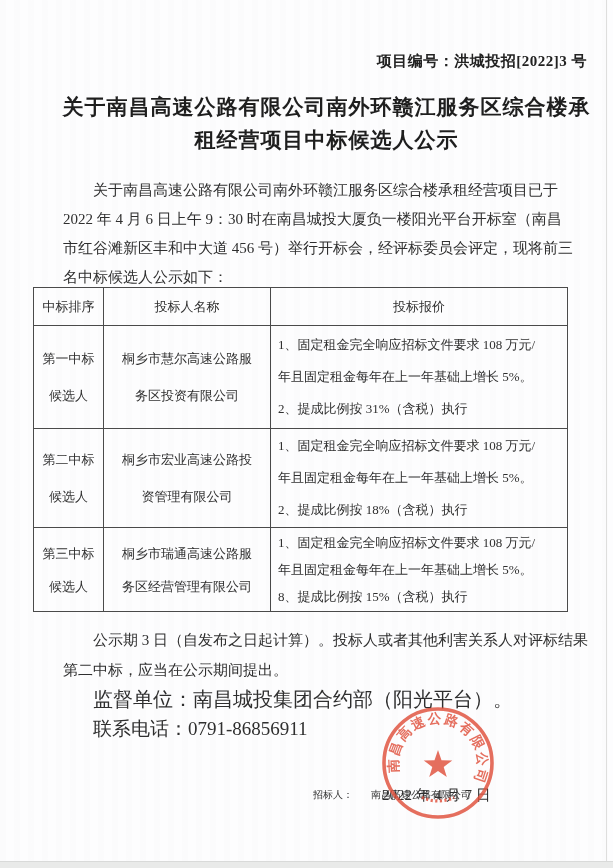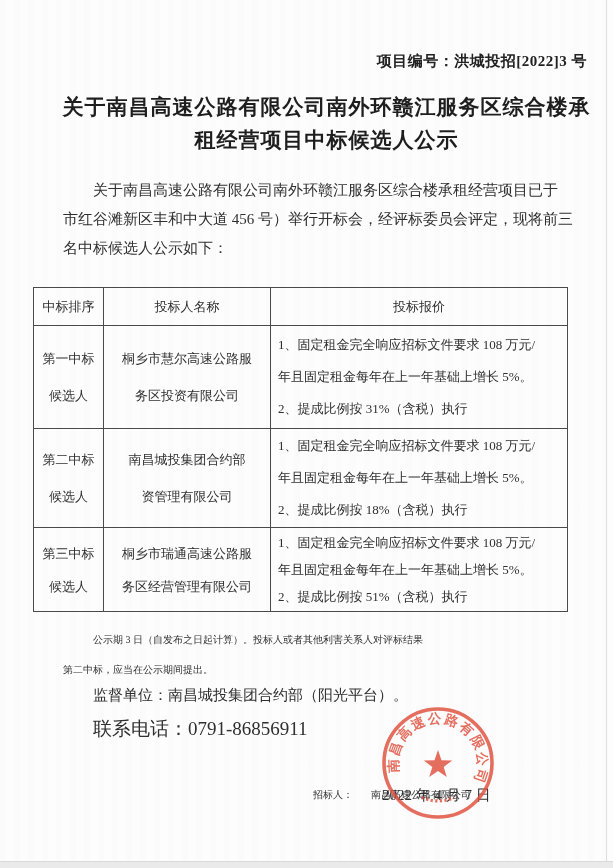--- a/index.html
+++ b/index.html
@@ -52,25 +52,25 @@
   .bid-table tbody tr.r1{height:103px;}
   .bid-table tbody tr.r2{height:77px;}
   .bid-table tbody tr.r3{height:84px;}
   .cell-center{text-align:center;line-height:37px;}
   tr.r3 .cell-center{line-height:33px;}
   td.bid{padding:1px 2px 1px 7px;line-height:32px;}
   tr.r3 td.bid{line-height:27px;}
   td.bid .line{white-space:nowrap;}
   .notice{
     position:absolute;top:625px;left:63px;width:503px;
-    font-size:10px;line-height:30px;color:#2f2f2f;
+    font-size:15px;line-height:30px;color:#2f2f2f;
   }
   .supervisor{
     position:absolute;top:686px;left:93px;
-    font-size:15px;color:#2f2f2f;white-space:nowrap;
+    font-size:20px;color:#2f2f2f;white-space:nowrap;
   }
   .phone{
     position:absolute;top:716px;left:93px;
     font-size:19px;color:#2f2f2f;white-space:nowrap;
   }
   .sig{
     position:absolute;top:788px;left:313px;
     font-size:10px;color:#2f2f2f;white-space:nowrap;
   }
   .sig .company{margin-left:18px;}
@@ -96,20 +96,21 @@
 
   <div class="project-no">项目编号：洪城投招[2022]3 号</div>
 
   <div class="title">
     <div>关于南昌高速公路有限公司南外环赣江服务区综合楼承</div>
     <div>租经营项目中标候选人公示</div>
   </div>
 
   <div class="intro">
     <div class="line indent">关于南昌高速公路有限公司南外环赣江服务区综合楼承租经营项目已于</div>
+    <div class="line">2022 年 4 月 6 日上午 9：30 时在南昌城投大厦负一楼阳光平台开标室（南昌</div>
     <div class="line">市红谷滩新区丰和中大道 456 号）举行开标会，经评标委员会评定，现将前三</div>
     <div class="line">名中标候选人公示如下：</div>
   </div>
 
   <table class="bid-table">
     <colgroup>
       <col style="width:70px">
       <col style="width:167px">
       <col style="width:297px">
     </colgroup>
@@ -135,42 +136,42 @@
           <div class="line">年且固定租金每年在上一年基础上增长 5%。</div>
           <div class="line">2、提成比例按 31%（含税）执行</div>
         </td>
       </tr>
       <tr class="r2">
         <td class="cell-center">
           <div>第二中标</div>
           <div>候选人</div>
         </td>
         <td class="cell-center">
-          <div>南昌城投集团合约部</div>
+          <div>桐乡市宏业高速公路投</div>
           <div>资管理有限公司</div>
         </td>
         <td class="bid">
           <div class="line">1、固定租金完全响应招标文件要求 108 万元/</div>
           <div class="line">年且固定租金每年在上一年基础上增长 5%。</div>
           <div class="line">2、提成比例按 18%（含税）执行</div>
         </td>
       </tr>
       <tr class="r3">
         <td class="cell-center">
           <div>第三中标</div>
           <div>候选人</div>
         </td>
         <td class="cell-center">
           <div>桐乡市瑞通高速公路服</div>
           <div>务区经营管理有限公司</div>
         </td>
         <td class="bid">
           <div class="line">1、固定租金完全响应招标文件要求 108 万元/</div>
           <div class="line">年且固定租金每年在上一年基础上增长 5%。</div>
-          <div class="line">2、提成比例按 51%（含税）执行</div>
+          <div class="line">8、提成比例按 15%（含税）执行</div>
         </td>
       </tr>
     </tbody>
   </table>
 
   <div class="notice">
     <div class="line indent">公示期 3 日（自发布之日起计算）。投标人或者其他利害关系人对评标结果</div>
     <div class="line">第二中标，应当在公示期间提出。</div>
   </div>
 

